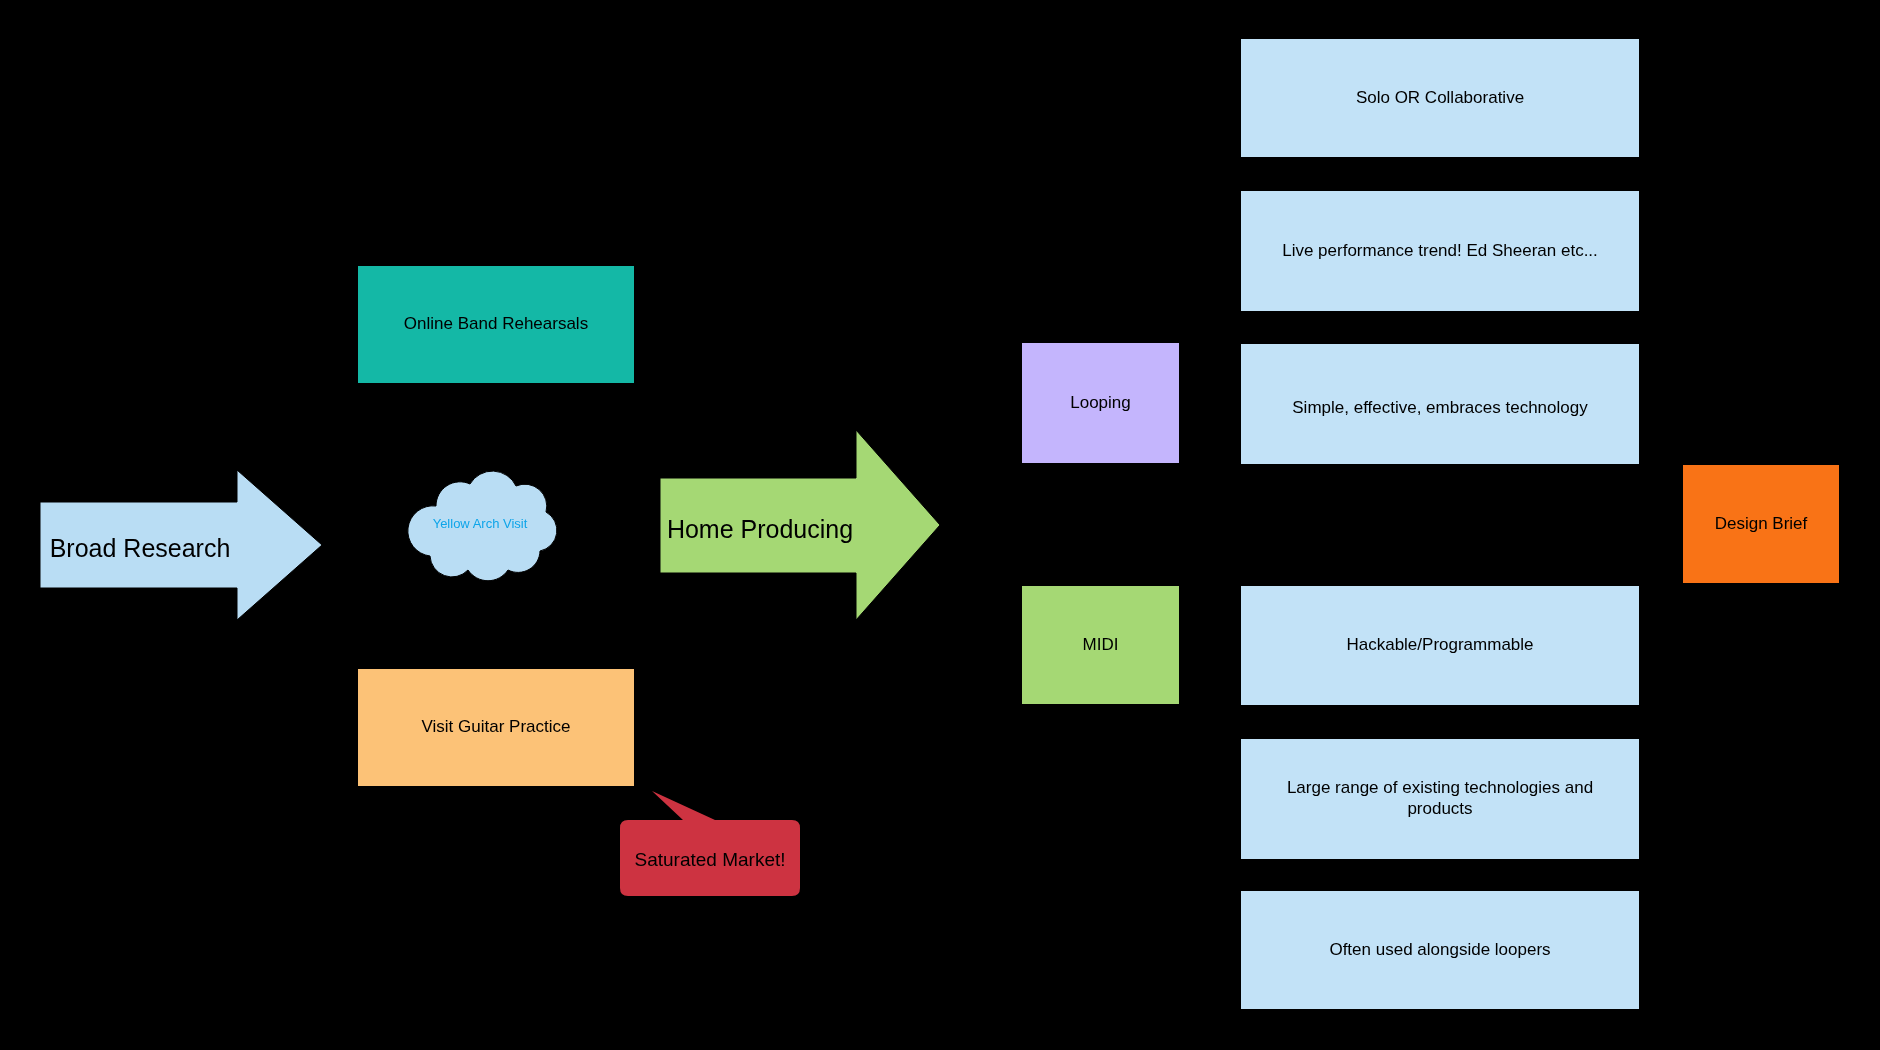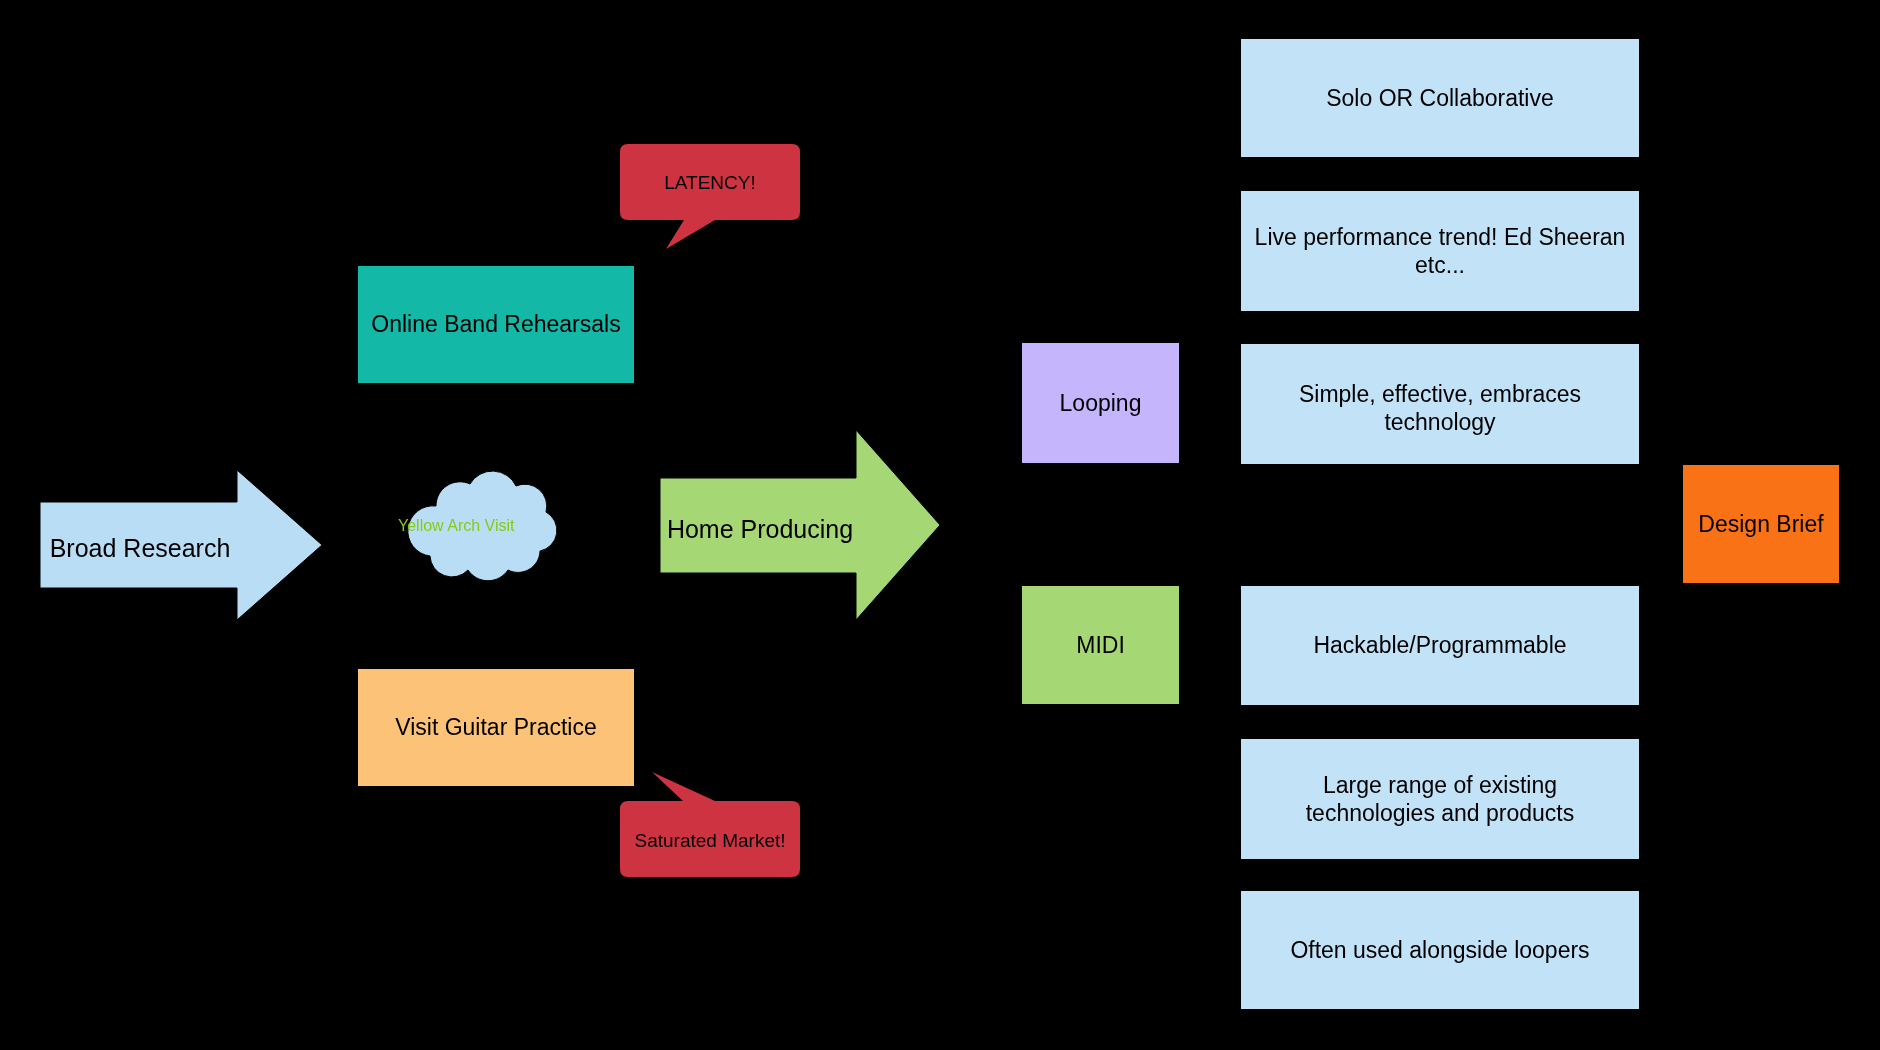--- a/index.html
+++ b/index.html
@@ -16,33 +16,34 @@
     font-family: "Liberation Sans", sans-serif;
   }
   .node {
     position: absolute;
     box-sizing: border-box;
     display: flex;
     align-items: center;
     justify-content: center;
     text-align: center;
     color: #000000;
-    font-size: 23px;
+    font-size: 17px;
     line-height: 1.22;
     font-family: "Liberation Sans", sans-serif;
   }
   .rect {
     border: 1px solid #000000;
   }
   .label-in-shape {
     position: absolute;
     left: 0;
     right: 0;
-    color: #84cc16;
-    font-size: 16px;
+    text-align: center;
+    color: #0ea5e9;
+    font-size: 13px;
     line-height: 1.22;
     font-family: "Liberation Sans", sans-serif;
     pointer-events: none;
   }
   .arrow-wrap {
     position: absolute;
     display: flex;
     align-items: center;
     justify-content: flex-start;
   }
@@ -98,32 +99,26 @@
                A22,22 0 0 1 32,90
                A21,21 0 0 1 38,40 Z" fill="#b9ddf4" stroke="#000000" stroke-width="1"></path>
     </svg>
     <div class="label-in-shape" style="top:50px;">Yellow Arch Visit</div>
   </div>
 
   <div class="node rect" style="left:357px; top:265px; width:278px; height:119px; background:#14b8a6;">
     <span>Online Band Rehearsals</span>
   </div>
 
-  <div class="callout-wrap" style="left:620px; top:144px; width:180px; height:105px;">
-    <svg width="180" height="105" viewBox="0 0 180 105" xmlns="http://www.w3.org/2000/svg">
-      <path d="M8,0 L172,0 Q180,0 180,8 L180,68 Q180,76 172,76 L95,76 L46,105 L64,76 L8,76 Q0,76 0,68 L0,8 Q0,0 8,0 Z" fill="#cd3341"></path>
-    </svg>
-    <div class="callout-text" style="left:0; top:28px; width:180px;">LATENCY!</div>
-  </div>
 
   <div class="node rect" style="left:357px; top:668px; width:278px; height:119px; background:#fcc277;">
     <span>Visit Guitar Practice</span>
   </div>
 
-  <div class="callout-wrap" style="left:620px; top:772px; width:156px; height:105px;">
+  <div class="callout-wrap" style="left:620px; top:791px; width:156px; height:105px;">
     <svg width="180" height="105" viewBox="0 0 180 105" xmlns="http://www.w3.org/2000/svg">
       <path d="M8,29 L63,29 L32,0 L95,29 L172,29 Q180,29 180,37 L180,97 Q180,105 172,105 L8,105 Q0,105 0,97 L0,37 Q0,29 8,29 Z" fill="#cd3341"></path>
     </svg>
     <div class="callout-text" style="left:0; top:58px; width:180px;">Saturated Market!</div>
   </div>
 
   <div class="arrow-wrap" style="left:660px; top:430px; width:280px; height:190px;">
     <svg width="280" height="190" viewBox="0 0 280 190" xmlns="http://www.w3.org/2000/svg">
       <polygon points="0,48 196,48 196,0 280,95 196,190 196,143 0,143" fill="#a5d874" stroke="#000000" stroke-width="1"></polygon>
     </svg>

